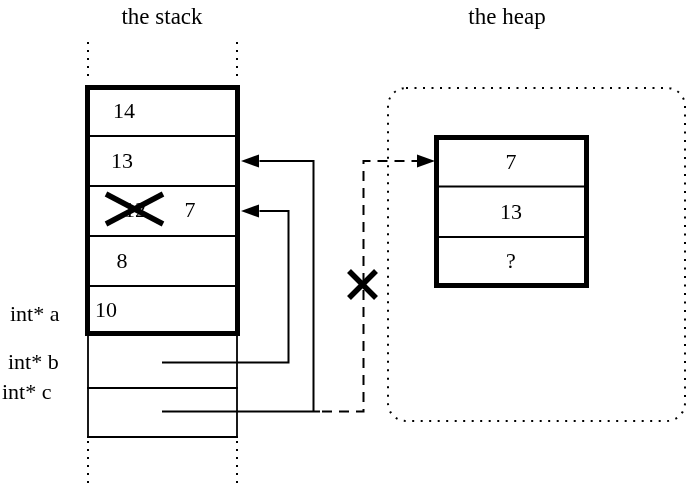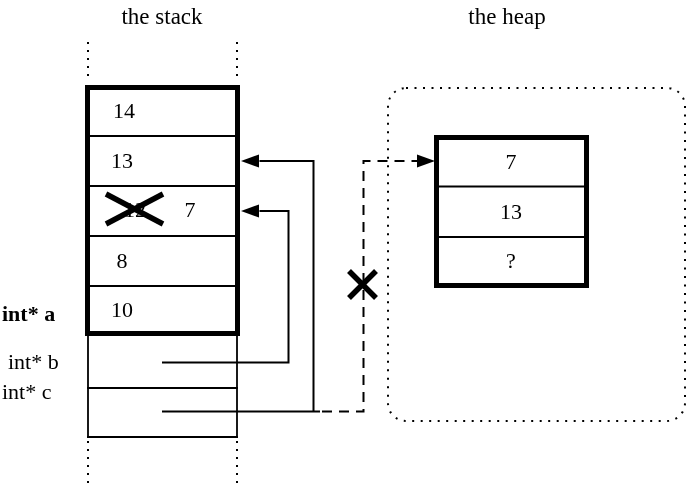--- a/index.html
+++ b/index.html
@@ -54,23 +54,23 @@
   </svg>
 
   <div class="lbl title ctr" style="left:162px;top:16px;">the stack</div>
   <div class="lbl title ctr" style="left:507px;top:16px;">the heap</div>
 
   <div class="lbl ctr" style="left:124px;top:111px;">14</div>
   <div class="lbl ctr" style="left:122px;top:161px;">13</div>
   <div class="lbl ctr" style="left:135px;top:210px;">12</div>
   <div class="lbl ctr" style="left:190px;top:210px;">7</div>
   <div class="lbl ctr" style="left:122px;top:261px;">8</div>
-  <div class="lbl ctr" style="left:122px;top:310px;text-align:right;">10</div>
+  <div class="lbl ctr" style="left:106px;top:310px;text-align:right;">10</div>
 
-  <div class="lbl vmid" style="left:2px;top:314px;font-weight:bold;">int* a</div>
+  <div class="lbl vmid" style="left:10px;top:314px;">int* a</div>
   <div class="lbl vmid" style="left:8px;top:362px;">int* b</div>
   <div class="lbl vmid" style="left:2px;top:392px;">int* c</div>
 
   <div class="lbl ctr" style="left:511px;top:162px;">7</div>
   <div class="lbl ctr" style="left:511px;top:212px;">13</div>
   <div class="lbl ctr" style="left:511px;top:261px;">?</div>
 
   <svg width="692" height="489" viewBox="0 0 692 489">
     <g stroke="#000" stroke-width="5.5">
       <line x1="106" y1="194" x2="163" y2="224"></line>

